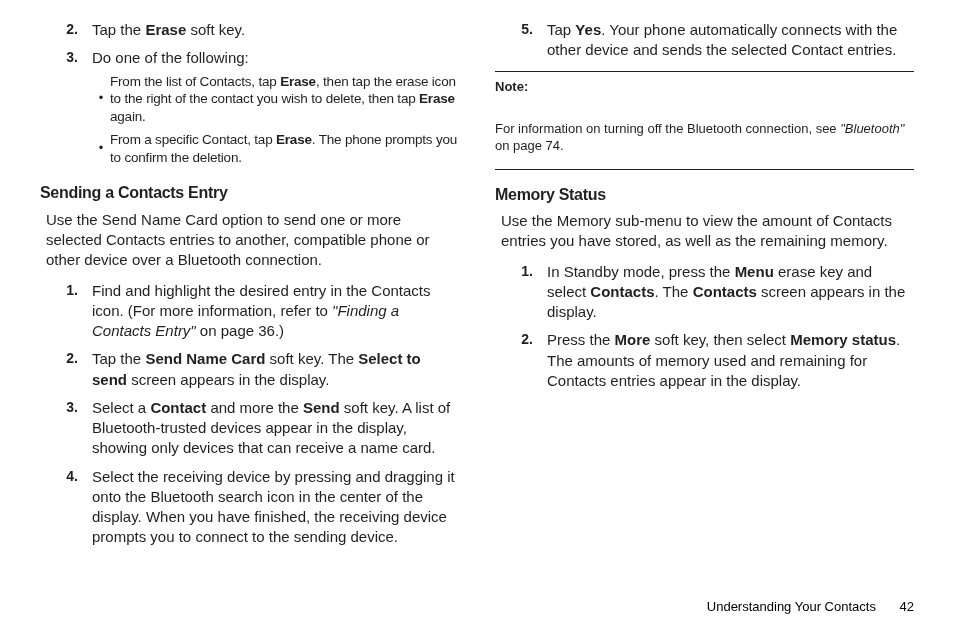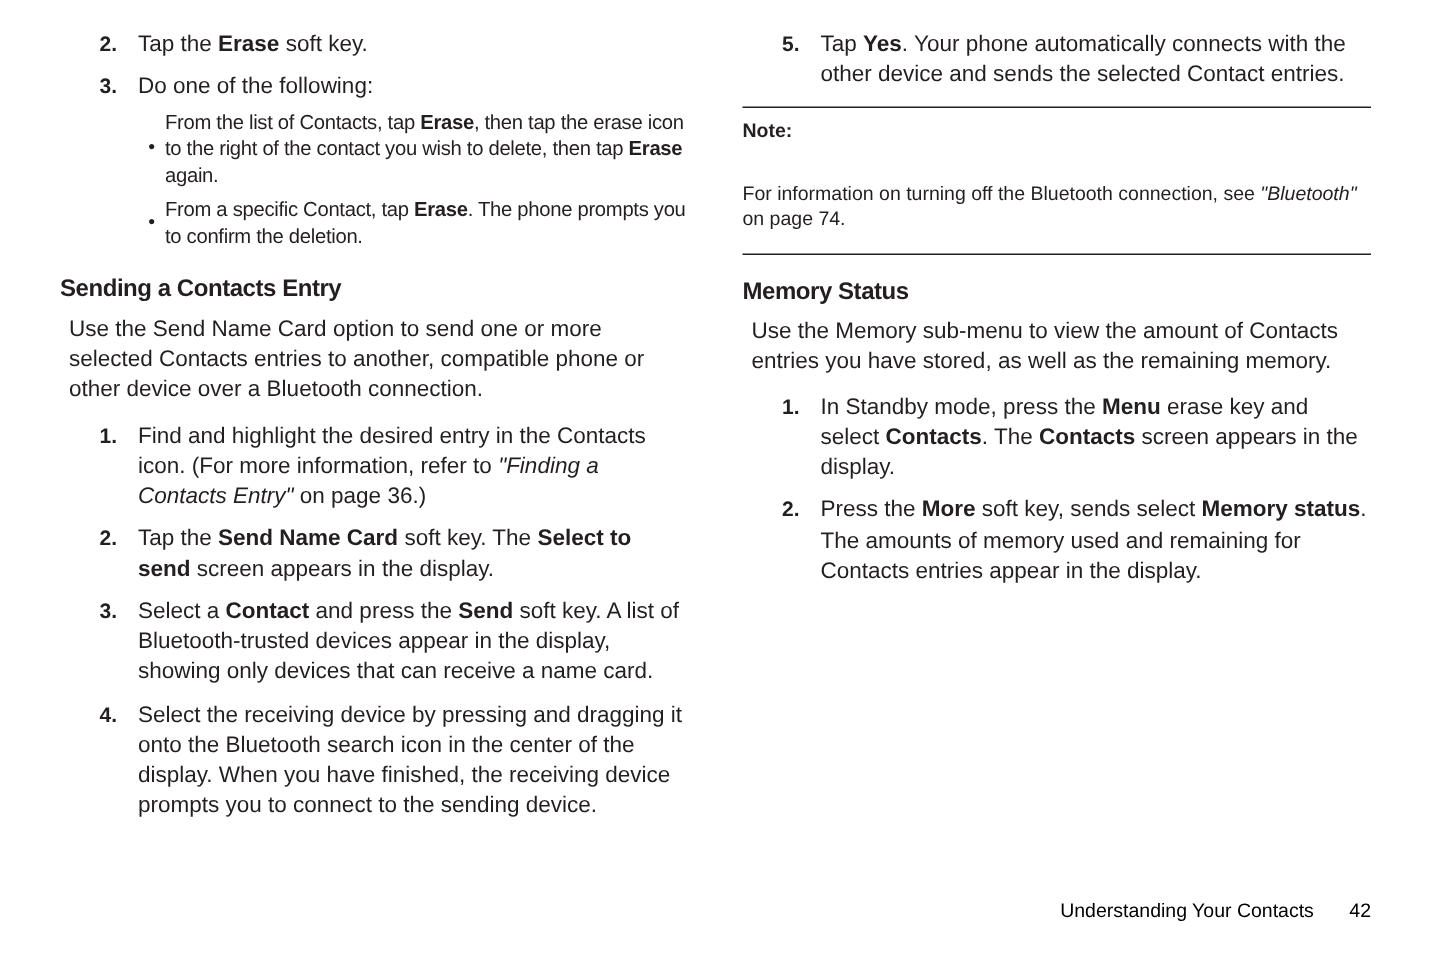--- a/index.html
+++ b/index.html
@@ -140,21 +140,21 @@
           <li>
             <span class="num">1.</span>
             <span class="txt"><span>Find and highlight the desired entry in the Contacts icon. (For more information, refer to </span><span class="i">"Finding a Contacts Entry"</span><span> on page 36.)</span></span>
           </li>
           <li>
             <span class="num">2.</span>
             <span class="txt"><span>Tap the </span><span class="b">Send Name Card</span><span> soft key. The </span><span class="b">Select to send</span><span> screen appears in the display.</span></span>
           </li>
           <li>
             <span class="num">3.</span>
-            <span class="txt"><span>Select a </span><span class="b">Contact</span><span> and press the </span><span class="b">Send</span><span> soft key. A list of Bluetooth-trusted devices appear in the display, showing only devices that can receive a name card.</span></span>
+            <span class="txt"><span>Select a </span><span class="b">Contact</span><span> and more the </span><span class="b">Send</span><span> soft key. A list of Bluetooth-trusted devices appear in the display, showing only devices that can receive a name card.</span></span>
           </li>
           <li>
             <span class="num">4.</span>
             <span class="txt"><span>Select the receiving device by pressing and dragging it onto the Bluetooth search icon in the center of the display. When you have finished, the receiving device prompts you to connect to the sending device.</span></span>
           </li>
         </ol>
     </div>
 
     <div class="col">
       <ol class="ol" id="cont-step">
@@ -174,21 +174,21 @@
       <h3 class="section" style="margin-top:14px">Memory Status</h3>
       <p class="para">Use the Memory sub-menu to view the amount of Contacts entries you have stored, as well as the remaining memory.</p>
 
       <ol class="ol" id="mem-steps">
           <li>
             <span class="num">1.</span>
             <span class="txt"><span>In Standby mode, press the </span><span class="b">Menu</span><span> erase key and select </span><span class="b">Contacts</span><span>. The </span><span class="b">Contacts</span><span> screen appears in the display.</span></span>
           </li>
           <li>
             <span class="num">2.</span>
-            <span class="txt"><span>Press the </span><span class="b">More</span><span> soft key, sends select </span><span class="b">Memory status</span><span>. The amounts of memory used and remaining for Contacts entries appear in the display.</span></span>
+            <span class="txt"><span>Press the </span><span class="b">More</span><span> soft key, then select </span><span class="b">Memory status</span><span>. The amounts of memory used and remaining for Contacts entries appear in the display.</span></span>
           </li>
         </ol>
     </div>
 
   </div>
 
   <div class="footer">
     <span>Understanding Your Contacts</span>
     <span class="pn">42</span>
   </div>

